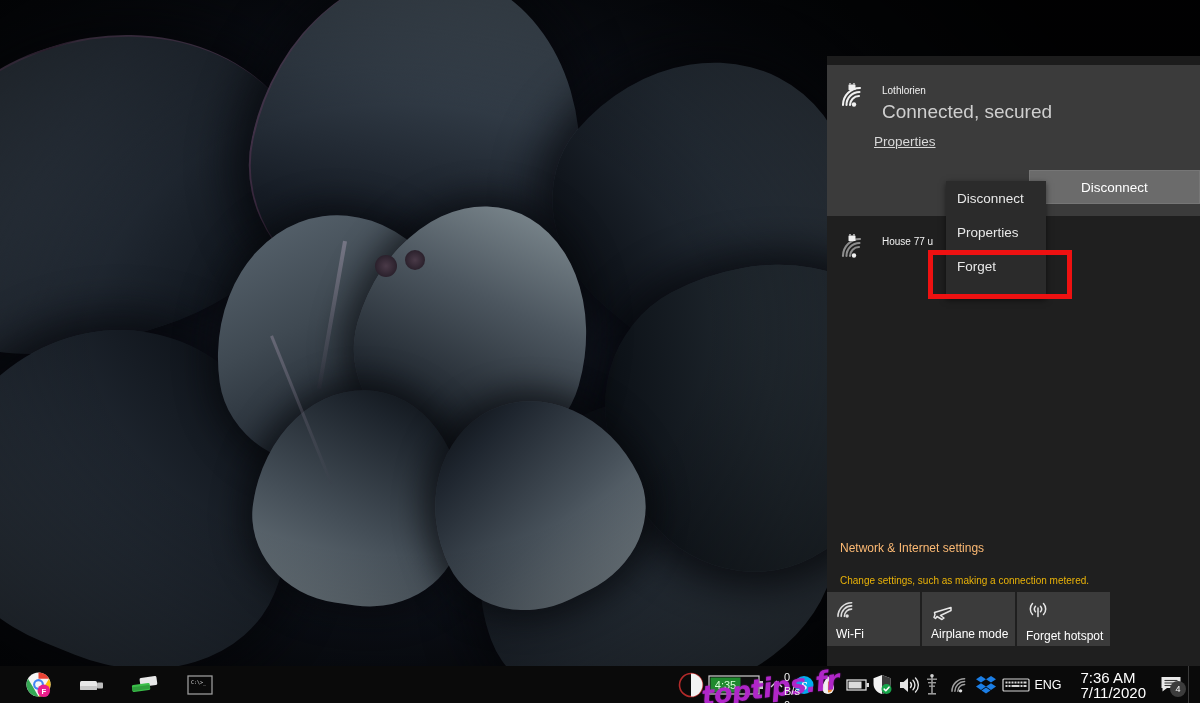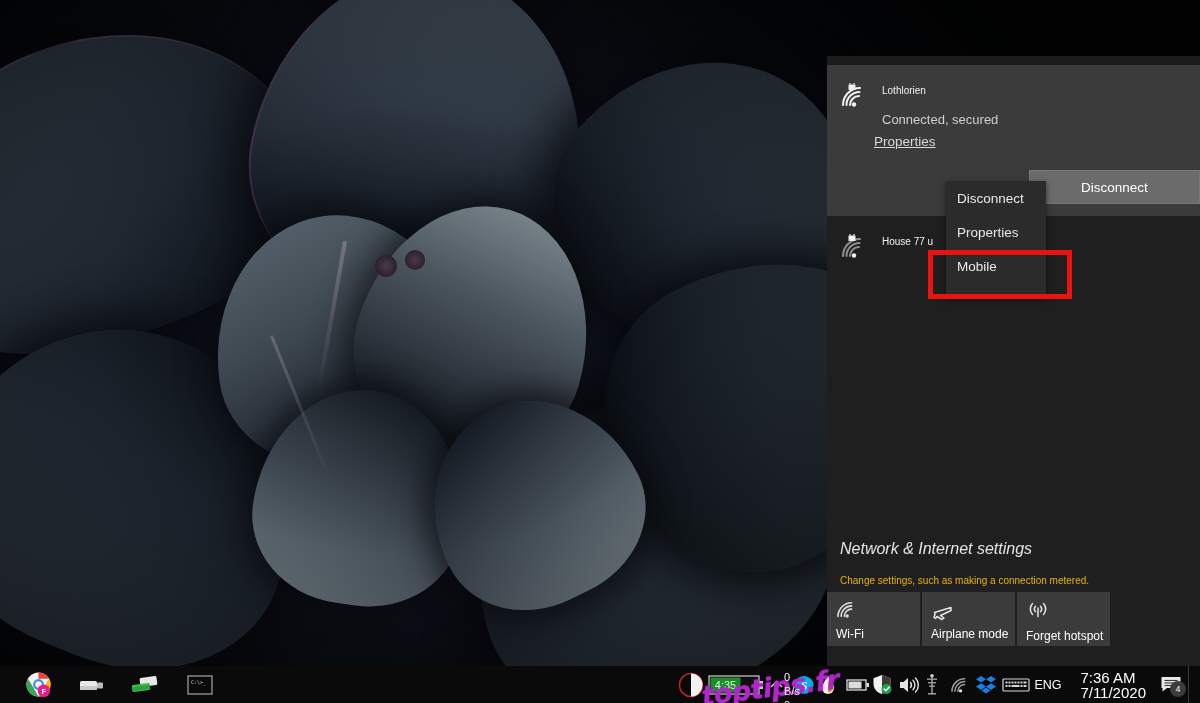--- a/index.html
+++ b/index.html
@@ -70,21 +70,21 @@
     position:relative;
   }
   #net-connected{
     background:#3b3b3b;
     height:151px;
     padding-top:16px;
   }
   .net-ic{ width:34px; flex:0 0 34px; padding-top:2px; }
   .net-txt{ padding-left:8px; }
   .net-name{ color:#f1f1f1; font-size:10px; line-height:20px; }
-  .net-sub{ color:#cfcfcf; font-size:13px; line-height:20px; margin-top:9px; }
+  .net-sub{ color:#cfcfcf; font-size:19px; line-height:20px; margin-top:1px; }
   #props-link{
     position:absolute; left:874px; top:134px;
     color:#d8d8d8; font-size:13.5px;
     text-decoration:underline;
   }
   #disconnect-btn{
     position:absolute; left:1029px; top:170px;
     width:171px; height:34px;
     background:#6b6b6b; border:1px solid #767676;
     color:#fff; font-size:13.5px;
@@ -107,21 +107,21 @@
   }
   #red-box{
     position:absolute; left:928px; top:250px;
     width:144px; height:49px;
     border:5px solid #ee1111;
     z-index:40;
   }
 
   
   #settings-block{ position:absolute; left:840px; top:538px; width:350px; }
-  #settings-title{ color:#e5e5e5; font-size:16px; line-height:21px;font-style:italic; }
+  #settings-title{ color:#fdba74; font-size:12px; line-height:21px; }
   #settings-sub{ color:#eab308; font-size:10px; line-height:19px; margin-top:12px; }
 
   #tiles{ position:absolute; left:827px; top:592px; display:flex; gap:2px; }
   .tile{
     width:93px; height:54px; background:#3b3b3b;
     position:relative; color:#fff;
   }
   .tile-ic{ position:absolute; left:9px; top:8px; }
   .tile-lb{ position:absolute; left:9px; bottom:5px; font-size:12px; line-height:14px; }
   .tile-lb.two{ bottom:3px; }
@@ -244,21 +244,21 @@
     </div>
   </div>
 </div>
 
 <div id="props-link">Properties</div>
 <div id="disconnect-btn">Disconnect</div>
 
 <div id="ctxmenu">
   <div class="ctx-item">Disconnect</div>
   <div class="ctx-item">Properties</div>
-  <div class="ctx-item">Mobile</div>
+  <div class="ctx-item">Forget</div>
 </div>
 <div id="red-box"></div>
 
 <div id="taskbar">
 
   <div id="tb-left">
     <div class="tb-app">
       <svg width="27" height="27" viewBox="0 0 28 28">
         <circle cx="14" cy="14" r="12.5" fill="#f5f5f5"></circle>
         <path d="M14 1.5 A12.5 12.5 0 0 1 24.9 8 L14 8 Z" fill="#ea4335"></path>

